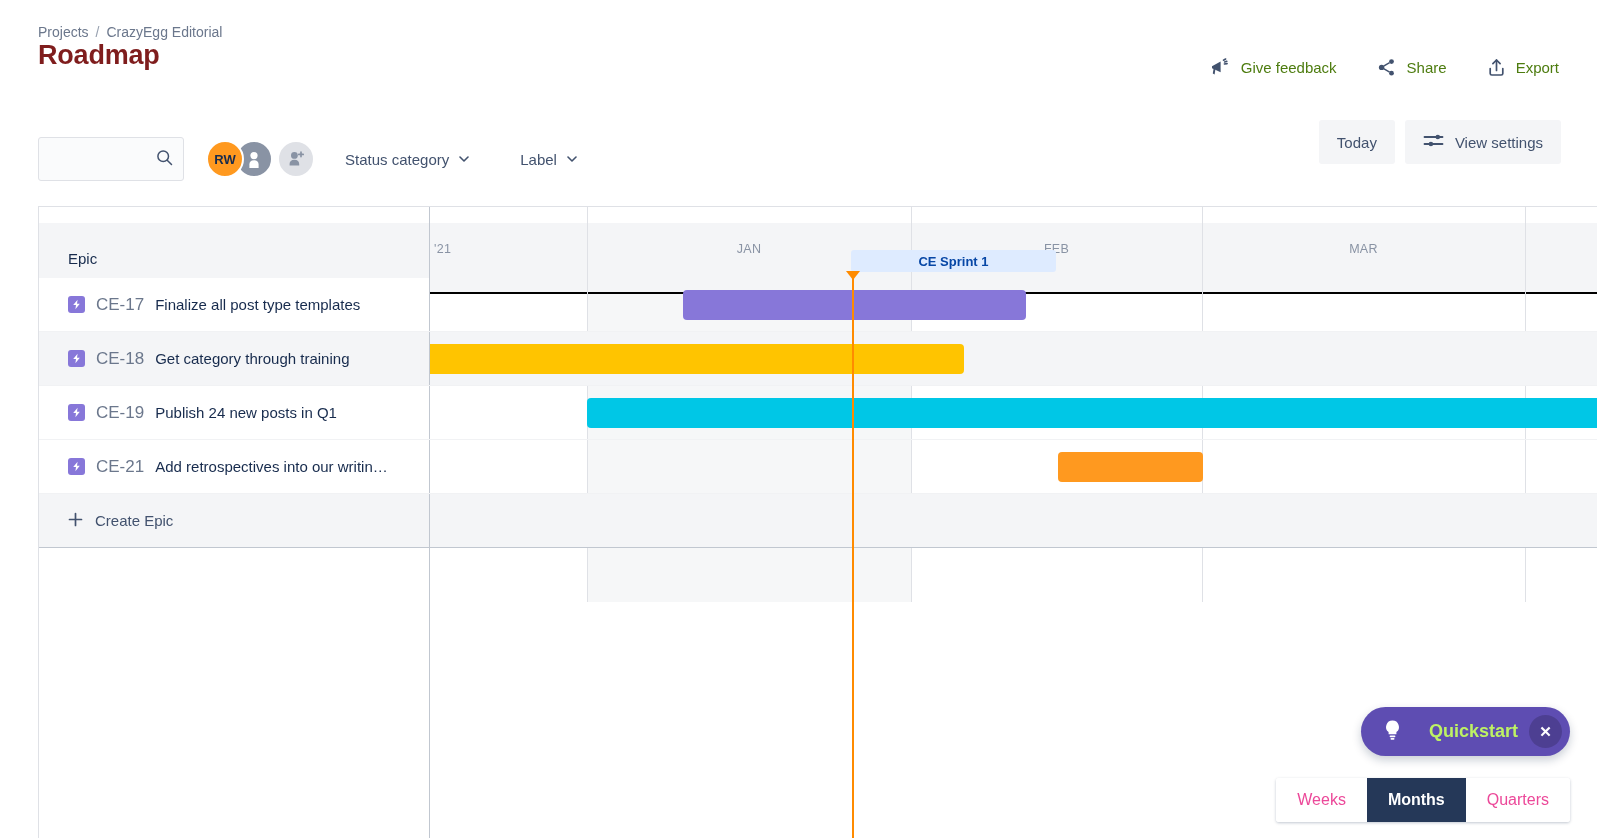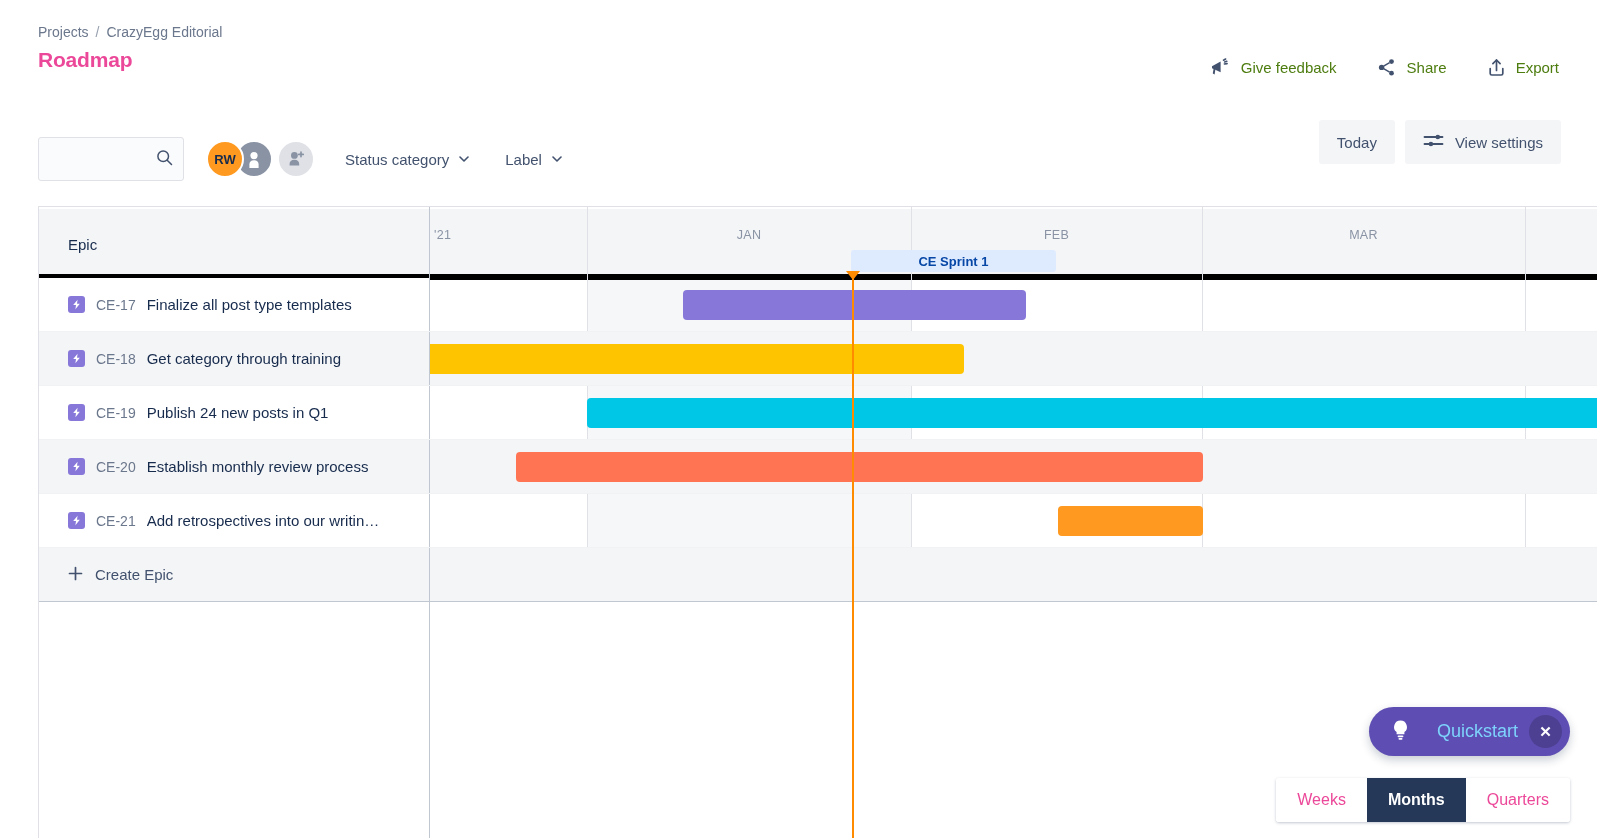--- a/index.html
+++ b/index.html
@@ -15,22 +15,22 @@
   
   .breadcrumb {
     position: absolute; left: 38px; top: 24px;
     font-size: 14px; color: #6B778C;
     display: flex; align-items: center; gap: 7px;
   }
   .breadcrumb a { color: #6B778C; text-decoration: none; }
   .breadcrumb .sep { color: #97A0AF; }
 
   .page-title {
-    position: absolute; left: 38px; top: 48px;
-    font-size: 21px; font-weight: 600; color: #ec4899;
+    position: absolute; left: 38px; top: 40px;
+    font-size: 27px; font-weight: 600; color: #7f1d1d;
     letter-spacing: -0.2px;
   }
 
   
   .header-actions {
     position: absolute; right: 36px; top: 54px;
     display: flex; align-items: center; gap: 36px;
   }
   .hdr-btn {
     display: flex; align-items: center; gap: 10px;
@@ -64,21 +64,21 @@
   .avatar {
     width: 38px; height: 38px; border-radius: 50%;
     display: flex; align-items: center; justify-content: center;
     font-size: 13px; font-weight: 700; color: #172B4D;
     border: 2px solid #ffffff;
   }
   .avatar.rw { background: #FF991F; color: #172B4D; margin-right: -9px; z-index: 2; }
   .avatar.gray { background: #8993A4; margin-right: 4px; z-index: 1; }
   .avatar.addp { background: #DFE1E6; z-index: 0; }
 
-  .filters { display: flex; align-items: center; margin-left: 30px; gap: 36px; }
+  .filters { display: flex; align-items: center; margin-left: 30px; gap: 51px; }
   .filter-btn {
     display: flex; align-items: center; gap: 10px;
     font-size: 15px; color: #42526E; cursor: pointer;
     background: none; border: none; font-family: inherit;
   }
   .chev { width: 10px; height: 6px; display: block; }
 
   .toolbar-right {
     position: absolute; right: 36px; top: 120px;
     display: flex; align-items: center; gap: 10px;
@@ -92,23 +92,23 @@
 
   
   .grid {
     position: absolute; left: 38px; top: 206px;
     width: 1559px; height: 632px;
     border-top: 1px solid #DFE1E6;
     border-left: 1px solid #DFE1E6;
     overflow: hidden;
   }
   .grid-header {
-    position: absolute; left: 0; top: 2px; width: 100%; height: 71px;
+    position: absolute; left: 0; top: 16px; width: 100%; height: 71px;
     background: #F4F5F7;
-    border-bottom: 6px solid #000000;
+    border-bottom: 2px solid #000000;
     text-decoration: underline;
   }
   .epic-col-head {
     position: absolute; left: 0; top: 0; width: 391px; height: 71px;
     display: flex; align-items: center; padding-left: 29px;
     font-size: 15px; color: #172B4D; font-weight: 400;
     border-right: 1px solid #C1C7D0;
   }
   .month-label {
     position: absolute; top: 19px;
@@ -144,21 +144,21 @@
     border-right: 1px solid #C1C7D0;
     background: inherit;
     z-index: 3;
   }
   .row.alt .epic-cell { background: #F4F5F7; }
   .row:not(.alt) .epic-cell { background: #ffffff; }
   .epic-icon {
     width: 17px; height: 17px; border-radius: 3px; background: #8777D9;
     display: flex; align-items: center; justify-content: center; flex: none;
   }
-  .epic-key { font-size: 14px; color: #6B778C; flex: none; }
+  .epic-key { font-size: 17px; color: #6B778C; flex: none; }
   .epic-name {
     font-size: 15px; color: #172B4D;
     white-space: nowrap; overflow: hidden; text-overflow: ellipsis;
   }
 
   .bar {
     position: absolute; height: 30px; top: 12px;
     border-radius: 4px; z-index: 2;
   }
 
@@ -207,21 +207,21 @@
 
   
   .quickstart {
     position: absolute; right: 27px; top: 707px;
     height: 49px; background: #5E4DB2; border-radius: 25px;
     display: flex; align-items: center; gap: 11px;
     padding: 0 8px 0 22px;
     box-shadow: 0 4px 10px rgba(9,30,66,0.22);
     cursor: pointer; z-index: 20;
   }
-  .quickstart .qs-label { font-size: 18px; font-weight: 400; color: #7dd3fc; margin-left: 16px; }
+  .quickstart .qs-label { font-size: 18px; font-weight: 700; color: #bef264; margin-left: 16px; }
   .qs-close {
     width: 33px; height: 33px; border-radius: 50%;
     background: rgba(0,0,0,0.18);
     display: flex; align-items: center; justify-content: center;
     color: #ffffff; font-size: 15px; font-weight: 700;
   }
 
   
   .zoom-switch {
     position: absolute; right: 27px; top: 778px;
@@ -407,32 +407,20 @@
             <svg width="11" height="11" viewBox="0 0 11 11">
                 <path d="M6.6 0.7 L2.2 6.1 H5 L4.4 10.3 L8.8 4.7 H6 Z" fill="#ffffff"></path>
               </svg>
           </span>
           <span class="epic-key">CE-19</span>
           <span class="epic-name">Publish 24 new posts in Q1</span>
         </div>
         <div class="bar" style="left:548px; width:1011px; background:#00C7E6; border-radius:4px 0 0 4px;"></div>
       </div>
 
-      <div class="row alt">
-        <div class="epic-cell">
-          <span class="epic-icon">
-            <svg width="11" height="11" viewBox="0 0 11 11">
-                <path d="M6.6 0.7 L2.2 6.1 H5 L4.4 10.3 L8.8 4.7 H6 Z" fill="#ffffff"></path>
-              </svg>
-          </span>
-          <span class="epic-key">CE-20</span>
-          <span class="epic-name">Establish monthly review process</span>
-        </div>
-        <div class="bar" style="left:477px; width:687px; background:#FF7452;"></div>
-      </div>
 
       <div class="row">
         <div class="epic-cell">
           <span class="epic-icon">
             <svg width="11" height="11" viewBox="0 0 11 11">
                 <path d="M6.6 0.7 L2.2 6.1 H5 L4.4 10.3 L8.8 4.7 H6 Z" fill="#ffffff"></path>
               </svg>
           </span>
           <span class="epic-key">CE-21</span>
           <span class="epic-name">Add retrospectives into our writin…</span>

